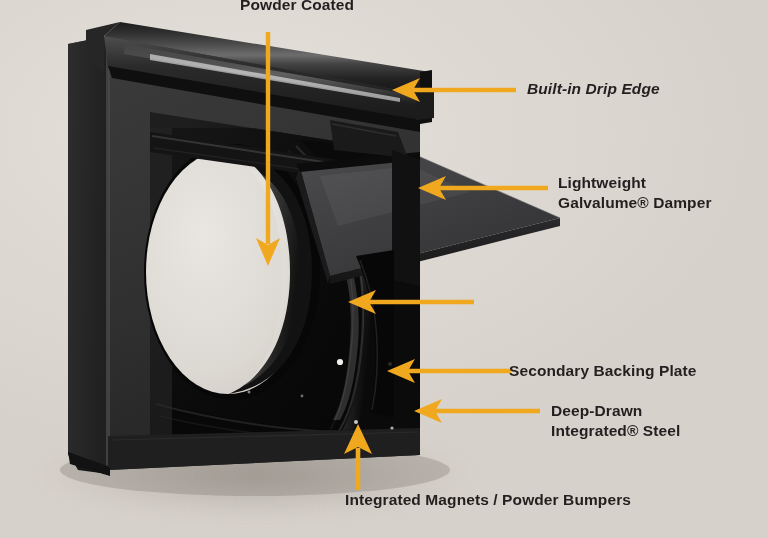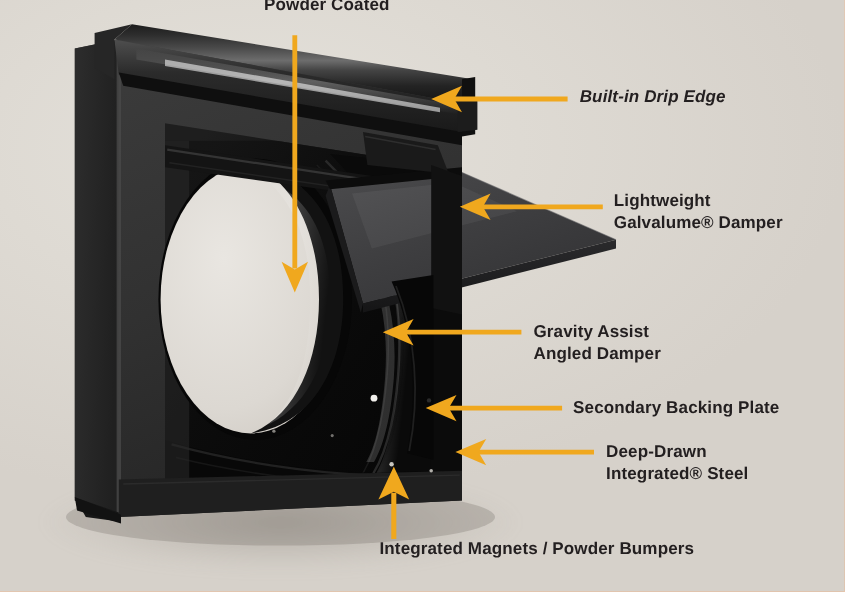--- a/index.html
+++ b/index.html
@@ -271,23 +271,21 @@
     </g>
   </svg>
 
   <div class="label title-top" style="left:240px; top:-5px;">Powder Coated</div>
 
   <div class="label" style="left:527px; top:79px;font-style:italic;">Built-in Drip Edge</div>
 
   <div class="label" style="left:558px; top:173px;">Lightweight
 Galvalume® Damper</div>
 
-  <div class="label" style="left:485px; top:292px;">Gravity Assist
-Angled Damper</div>
-
-  <div class="label" style="left:521px; top:361px;">Secondary Backing Plate</div>
+
+  <div class="label" style="left:509px; top:361px;">Secondary Backing Plate</div>
 
   <div class="label" style="left:551px; top:401px;">Deep-Drawn
 Integrated® Steel</div>
 
   <div class="label" style="left:345px; top:490px;">Integrated Magnets / Powder Bumpers</div>
 
 </div>
 
 </body></html>

